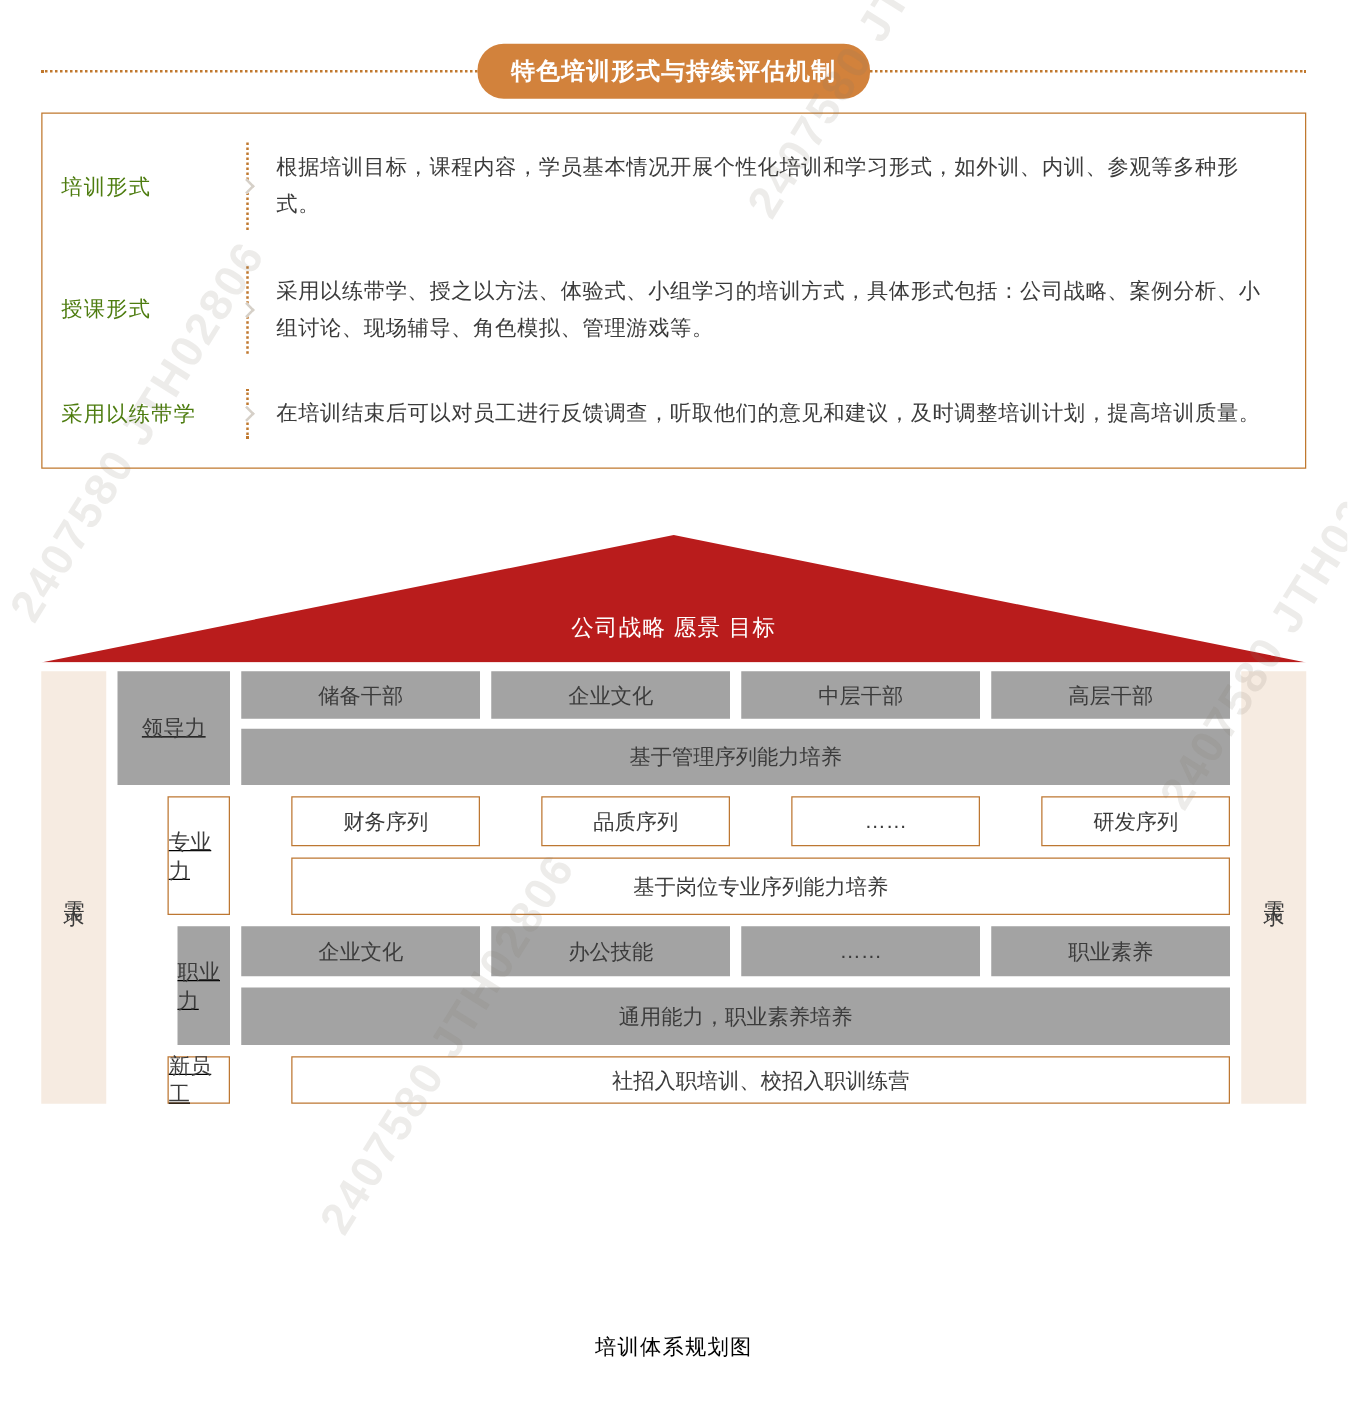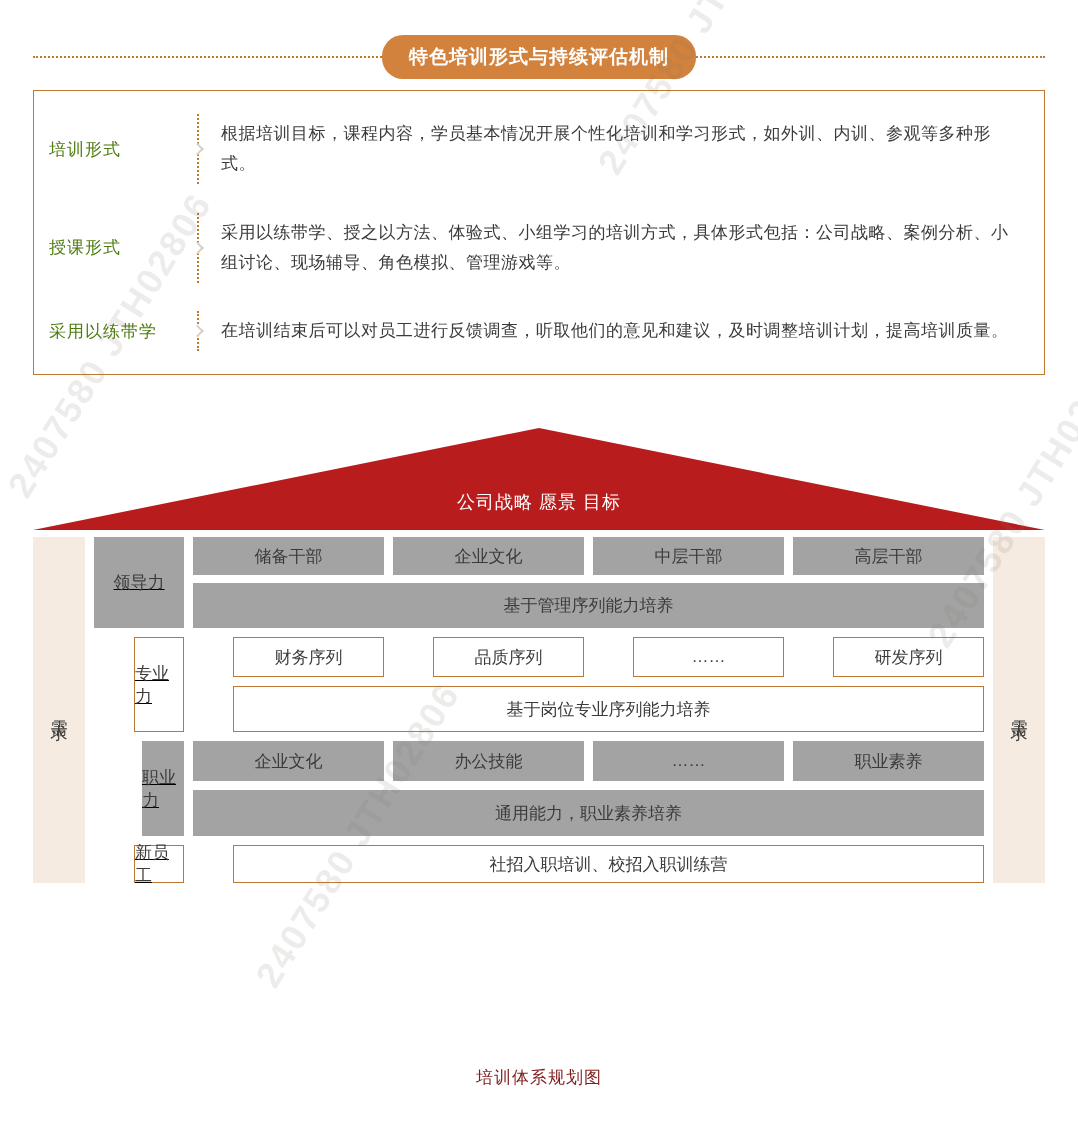--- a/index.html
+++ b/index.html
@@ -60,21 +60,21 @@
   .r4 .band { height:38px; }
 
   
   .base-block { position:absolute; left:33px; right:33px; top:893px; background:#f6ebe1; z-index:1; }
   .base-row { height:49px; display:flex; align-items:center; justify-content:center;
               font-size:17px; color:#3b3b3b; letter-spacing:0.5px; }
   .base-row + .base-row { border-top:2px dotted #c0782e; }
 
   
   .caption { position:absolute; left:0; right:0; top:1066px; text-align:center;
-             font-size:17px; color:#7f1d1d; letter-spacing:1px; z-index:1; }
+             font-size:17px; color:#000000; letter-spacing:1px; z-index:1; }
 </style>
 </head>
 <body>
 
 <div class="page">
 
   <div class="wm wm1">2407580 JTH02806</div>
   <div class="wm wm2">2407580 JTH02806</div>
   <div class="wm wm3">2407580 JTH02806</div>
   <div class="wm wm4">2407580 JTH02806</div>

